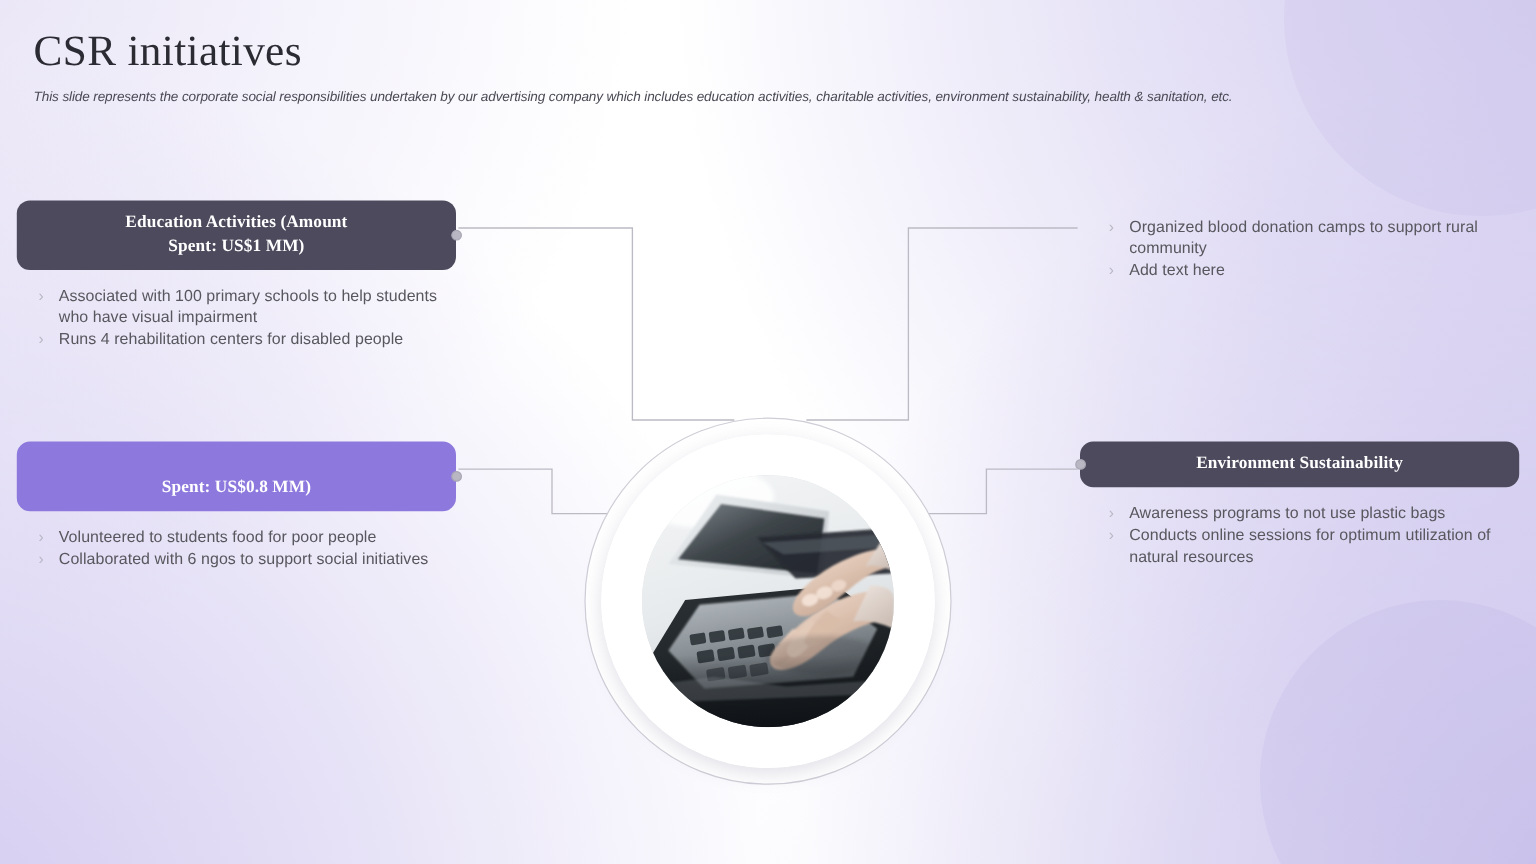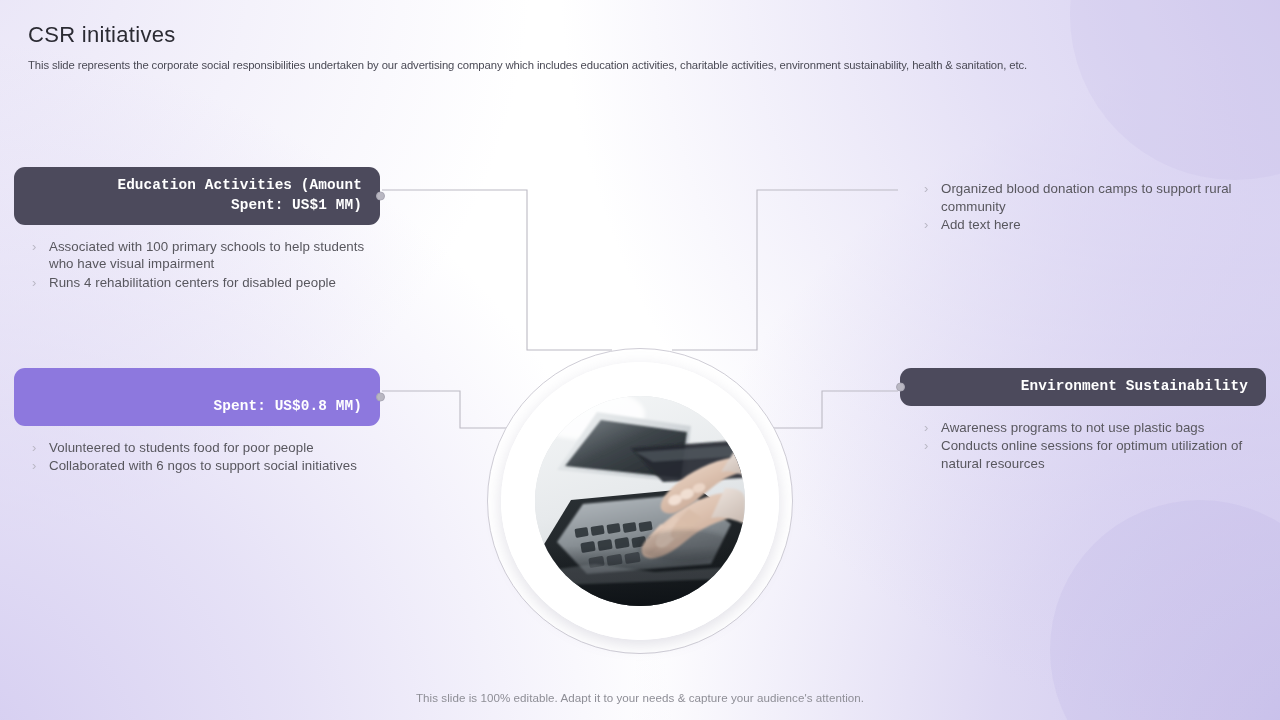--- a/index.html
+++ b/index.html
@@ -30,43 +30,43 @@
     border-radius:50%;
     background:rgba(188,177,228,0.22);
     pointer-events:none;
   }
   #blob-br { right:-70px; bottom:-80px; width:300px; height:300px; }
   #blob-tr { right:-120px; top:-150px; width:330px; height:330px; background:rgba(196,186,232,0.20); }
 
   
   #header { position:absolute; left:28px; top:22px; width:1130px; }
   #page-title {
-    font-size:22px; font-weight:400; color:#2b2b33;
+    font-size:36px; font-weight:400; color:#2b2b33;
     letter-spacing:0.3px; line-height:1.15;
-    font-family:Liberation Sans, sans-serif;
+    font-family:Liberation Serif, serif;
   }
   #page-subtitle {
     margin-top:12px;
     font-size:11.3px; color:#4a4a55;
-    letter-spacing:-0.1px; white-space:nowrap;
+    letter-spacing:-0.1px; white-space:nowrap;font-style:italic;
   }
 
   
   .card { position:absolute; width:366px; }
   .card-header {
     border-radius:11px;
     padding:9px 18px;
-    text-align:right;
+    text-align:center;
     color:#ffffff;
     font-size:14.4px;
     font-weight:bold;
     line-height:1.38;
     letter-spacing:0.1px;
     position:relative;
-    font-family:Liberation Mono, monospace;
+    font-family:Liberation Serif, serif;
   }
   .dark  { background:#4c4a5c; }
   .purple{ background:#8d78de; }
 
   .node-dot {
     position:absolute; top:50%; width:9px; height:9px;
     border-radius:50%; background:#b9b7c2;
     border:1px solid #a9a7b4;
     transform:translateY(-50%);
   }
@@ -325,15 +325,14 @@
         <span class="chev">›</span>
         <span class="btext">Awareness programs to not use plastic bags</span>
       </div>
       <div class="bullet">
         <span class="chev">›</span>
         <span class="btext">Conducts online sessions for optimum utilization of natural resources</span>
       </div>
     </div>
   </div>
 
-  <div id="footer">This slide is 100% editable. Adapt it to your needs &amp; capture your audience's attention.</div>
 
 </div>
 
 </body></html>

